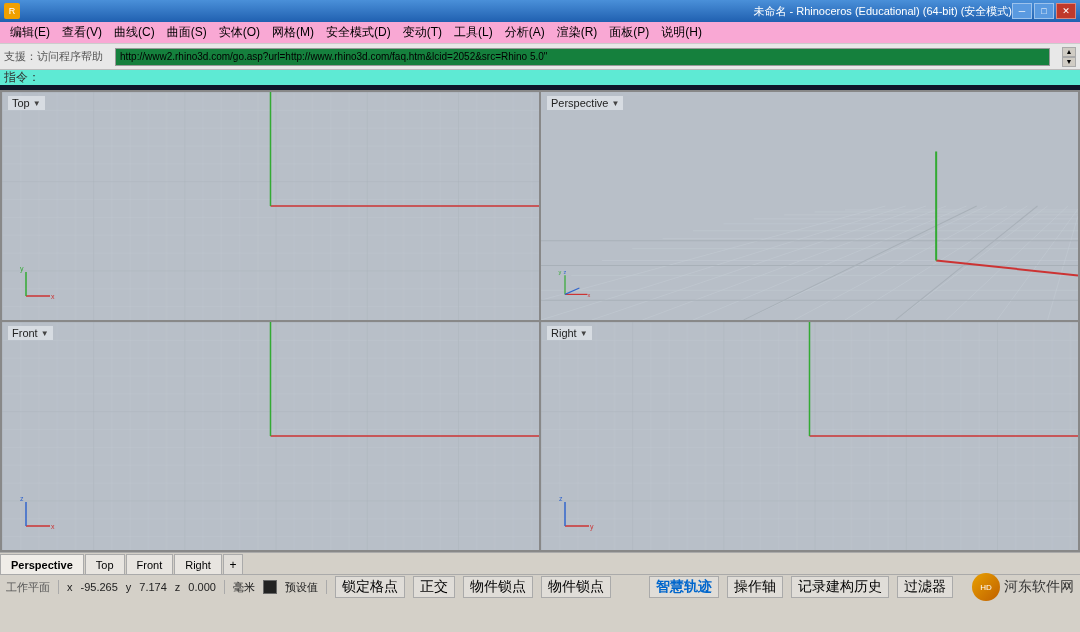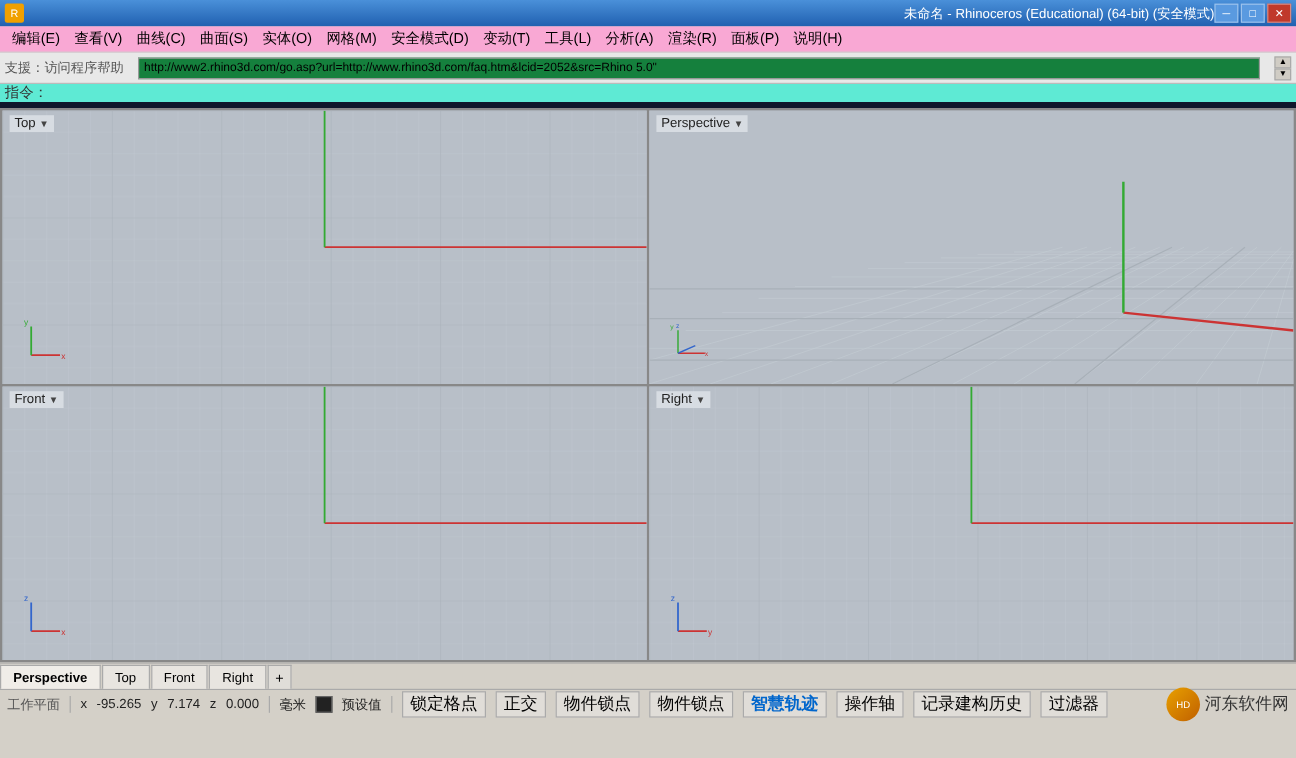--- a/index.html
+++ b/index.html
@@ -225,20 +225,21 @@
       padding: 1px 6px;
       border: 1px solid #aaa;
       background: #e0ddd8;
       font-size: 14px;
       cursor: pointer;
       white-space: nowrap;
     }
     .status-btn.active {
       color: #0066cc;
       font-weight: bold;
+      margin-left: 30px;
     }
     #logo-area {
       margin-left: auto;
       display: flex;
       align-items: center;
       gap: 4px;
     }
     #logo-circle {
       width: 28px;
       height: 28px;

